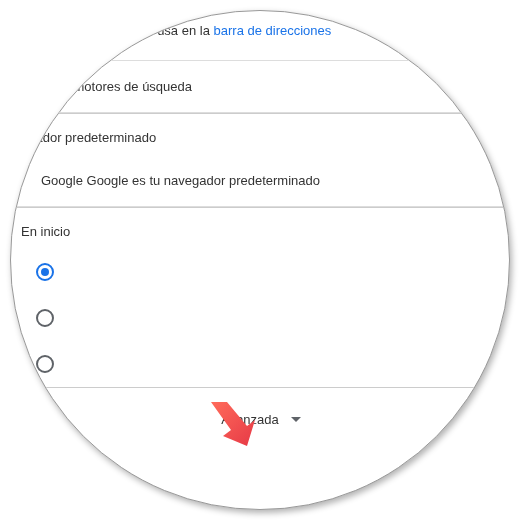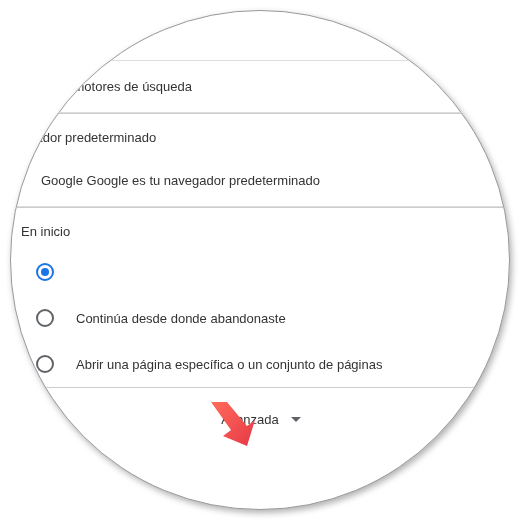--- a/index.html
+++ b/index.html
@@ -107,20 +107,23 @@
   }
 </style>
 </head>
 <body>
 
 <div class="circle-clip">
   <div class="content">
 
     <div class="section-block">
       <div class="search-row">
+        <span>
+          <span>úsqueda que se usa en la </span><span class="link">barra de direcciones</span>
+        </span>
         <span class="value">Google</span>
       </div>
       <div class="row">
         <span>istrar motores de úsqueda</span>
       </div>
     </div>
 
     <div class="section-block">
       <div class="section-header">egador predeterminado</div>
       <div class="row">
@@ -130,26 +133,24 @@
 
     <div class="section-block">
       <div class="section-header">En inicio</div>
 
       <div class="radio-row">
         <span class="radio selected"></span>
       </div>
 
       <div class="radio-row">
         <span class="radio"></span>
-        <span>Continúa desde donde abandonaste</span>
       </div>
 
       <div class="radio-row">
         <span class="radio"></span>
-        <span>Abrir una página específica o un conjunto de páginas</span>
       </div>
     </div>
 
     <div class="advanced">
       <span>Avanzada</span>
       <span class="chevron"></span>
     </div>
 
   </div>
 </div>

